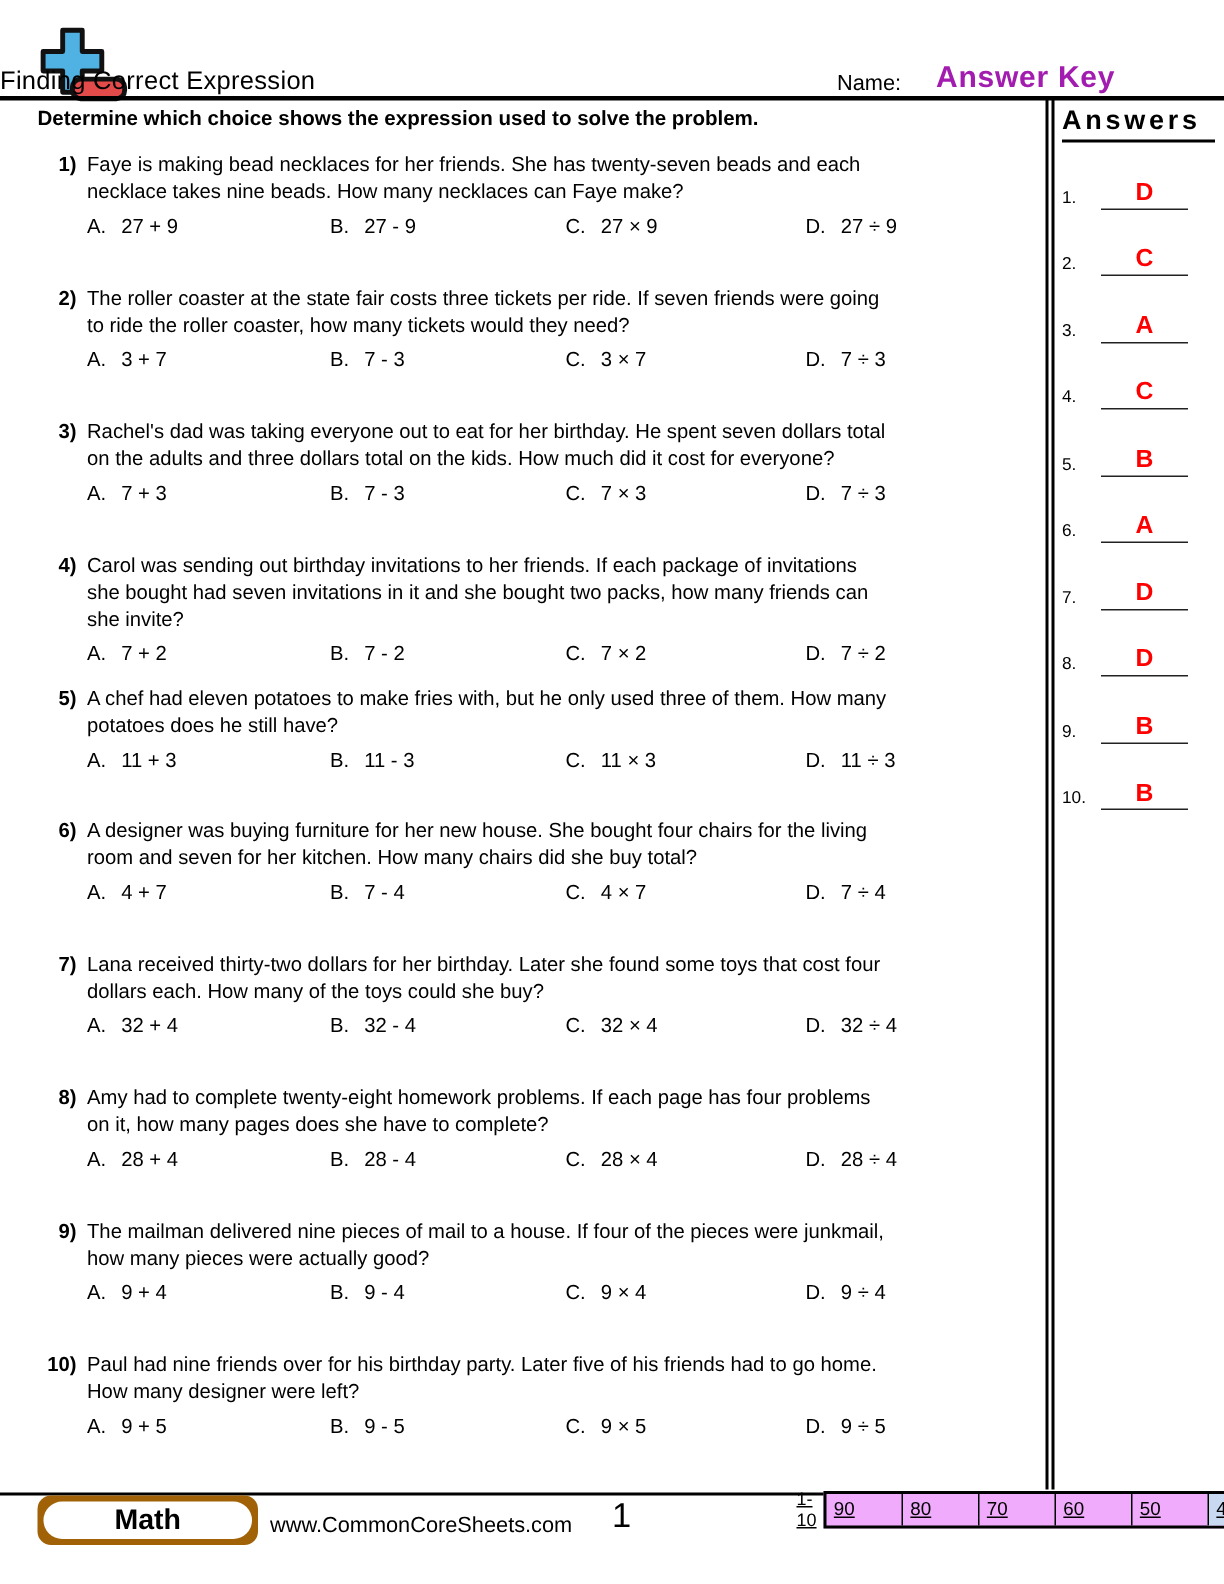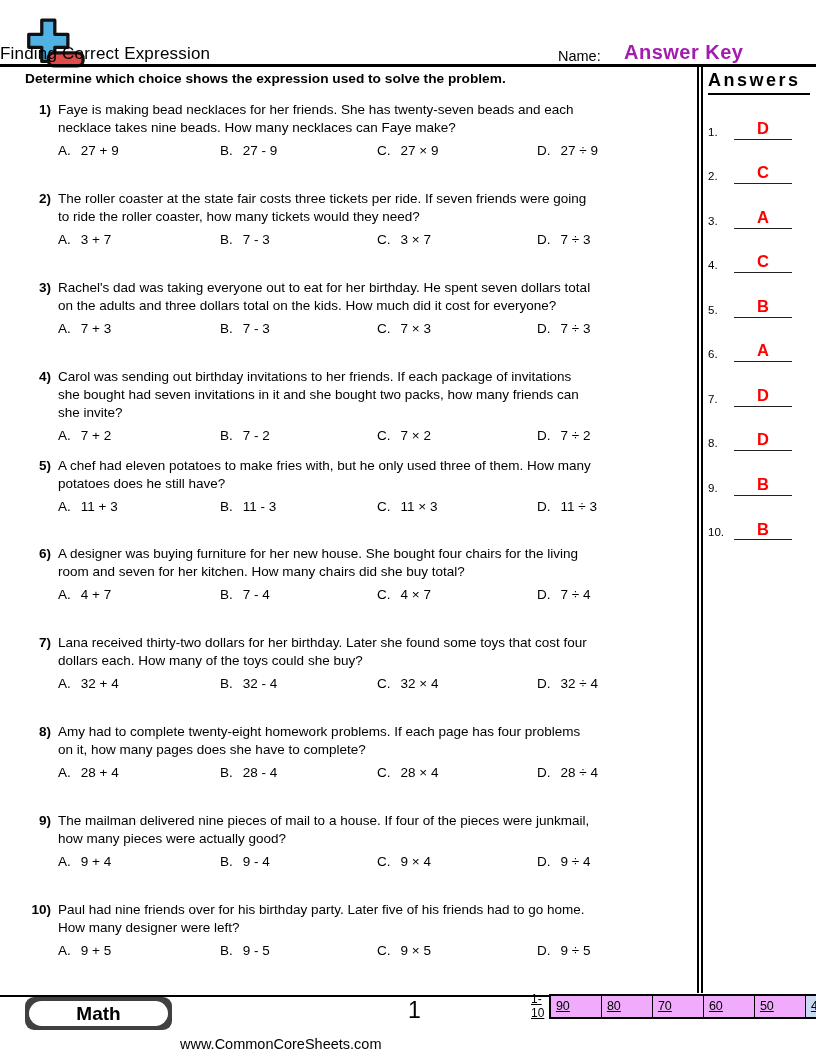--- a/index.html
+++ b/index.html
@@ -33,25 +33,25 @@
   .q { position:relative; height:88.9px; padding-left:33px; box-sizing:border-box; }
   .q-num { position:absolute; left:0; top:0; width:26px; text-align:right;
            font-weight:bold; font-size:13.5px; line-height:18px; }
   .q-line { font-size:13.5px; line-height:18px; }
   .q-opts { display:grid; grid-template-columns:162px 157px 160px 1fr;
             margin-top:6px; font-size:13.5px; }
   .ol { display:inline-block; margin-right:10px; }
   
   .frule { position:absolute; top:995px; left:0; width:816px; height:2px; background:#000; }
   .badge { position:absolute; left:25px; top:997px; width:147px; height:33px;
-           background:#404040; border-radius:9px; }
+           background:#a16207; border-radius:9px; }
   .badge-inner { position:absolute; left:4px; top:4px; right:4px; bottom:4px;
                  background:#fff; border-radius:14px; text-align:center;
                  font-weight:bold; font-size:19px; line-height:25px; }
-  .site { position:absolute; left:180px; top:1009px; font-size:14.5px;margin-top:27px; }
+  .site { position:absolute; left:180px; top:1009px; font-size:14.5px; }
   .pageno { position:absolute; left:408px; top:997px; font-size:23px; }
   .score { position:absolute; left:531px; top:992px; display:flex; align-items:center;text-decoration:underline; }
   .score-label { margin-right:5px; font-size:12px; }
   .score-cells { display:flex; border:2px solid #000; background:#f0abfc;gap:27px; }
   .score-cell { width:23px; height:21px; line-height:21px; text-align:center;
                 font-size:12.5px; border-left:1px solid #000; }
   .score-cell:first-child { border-left:none; }
   .score-cell.hl { background:#c9d9f2; }
 </style>
 </head>

